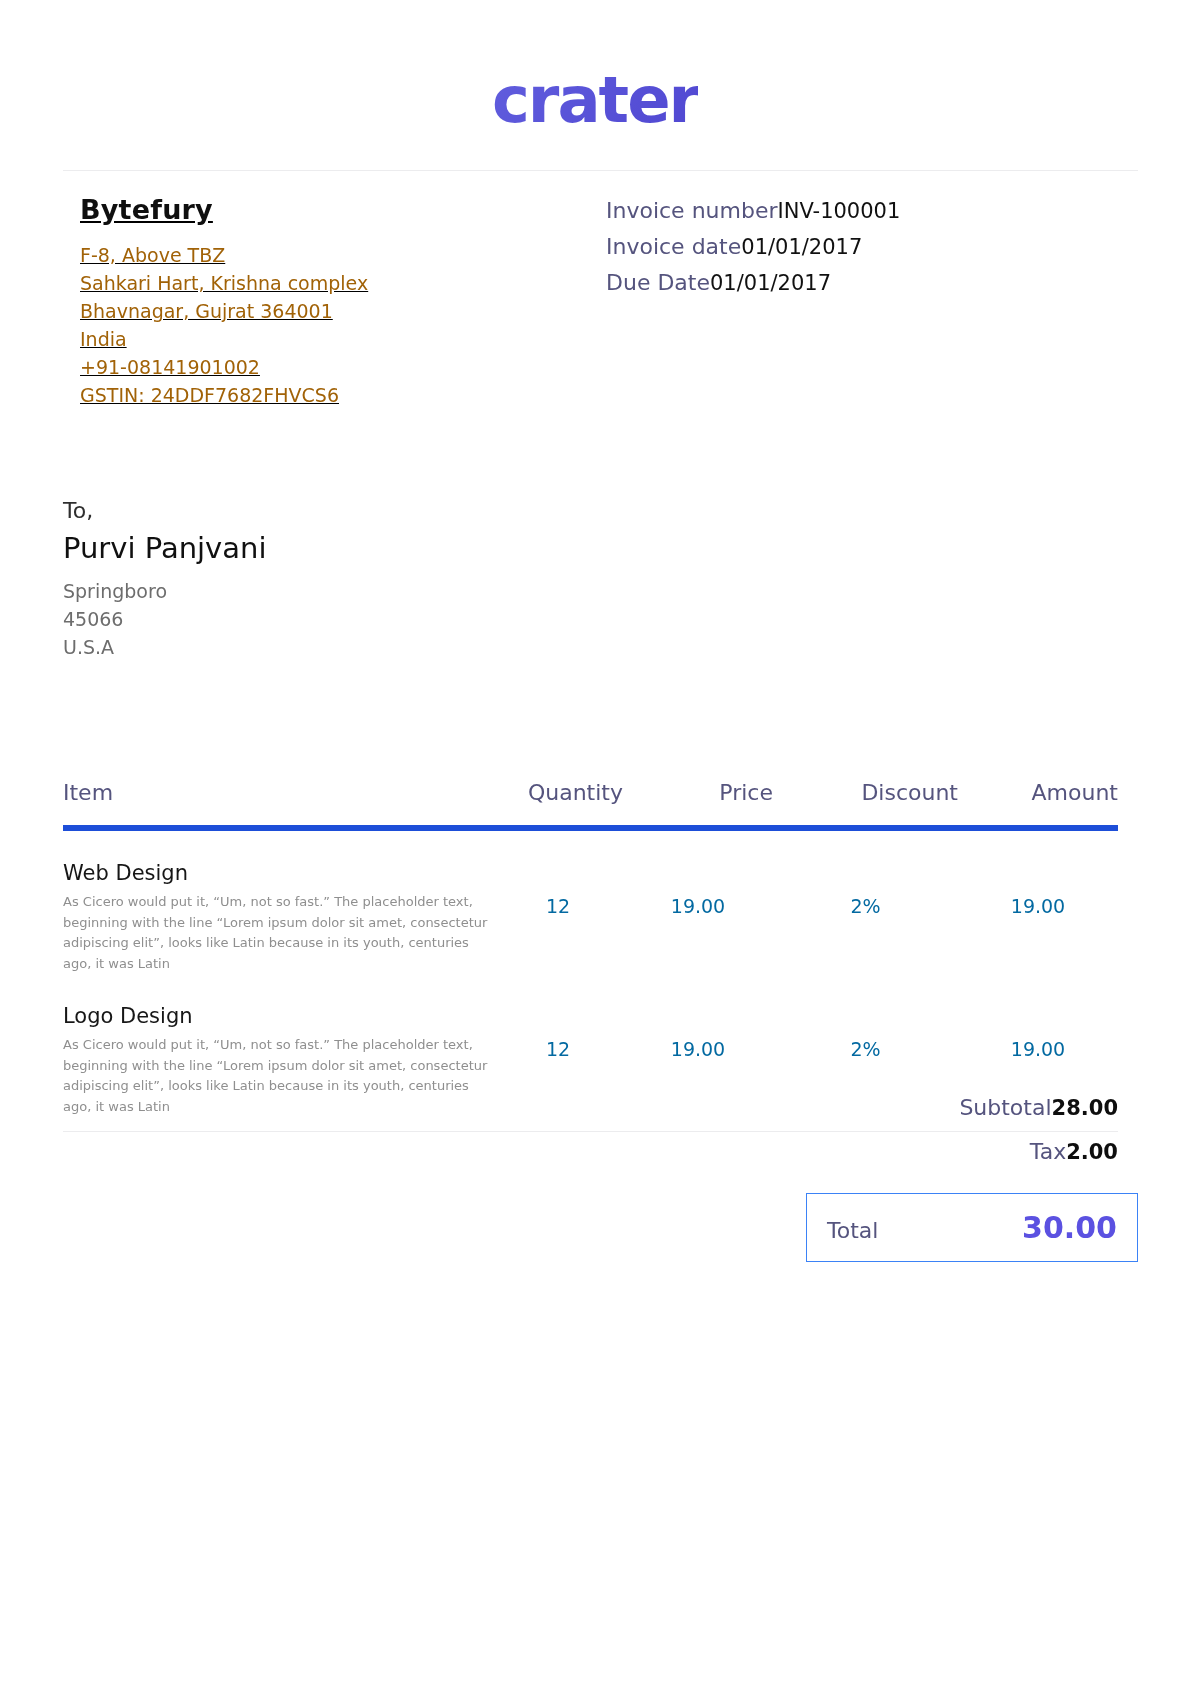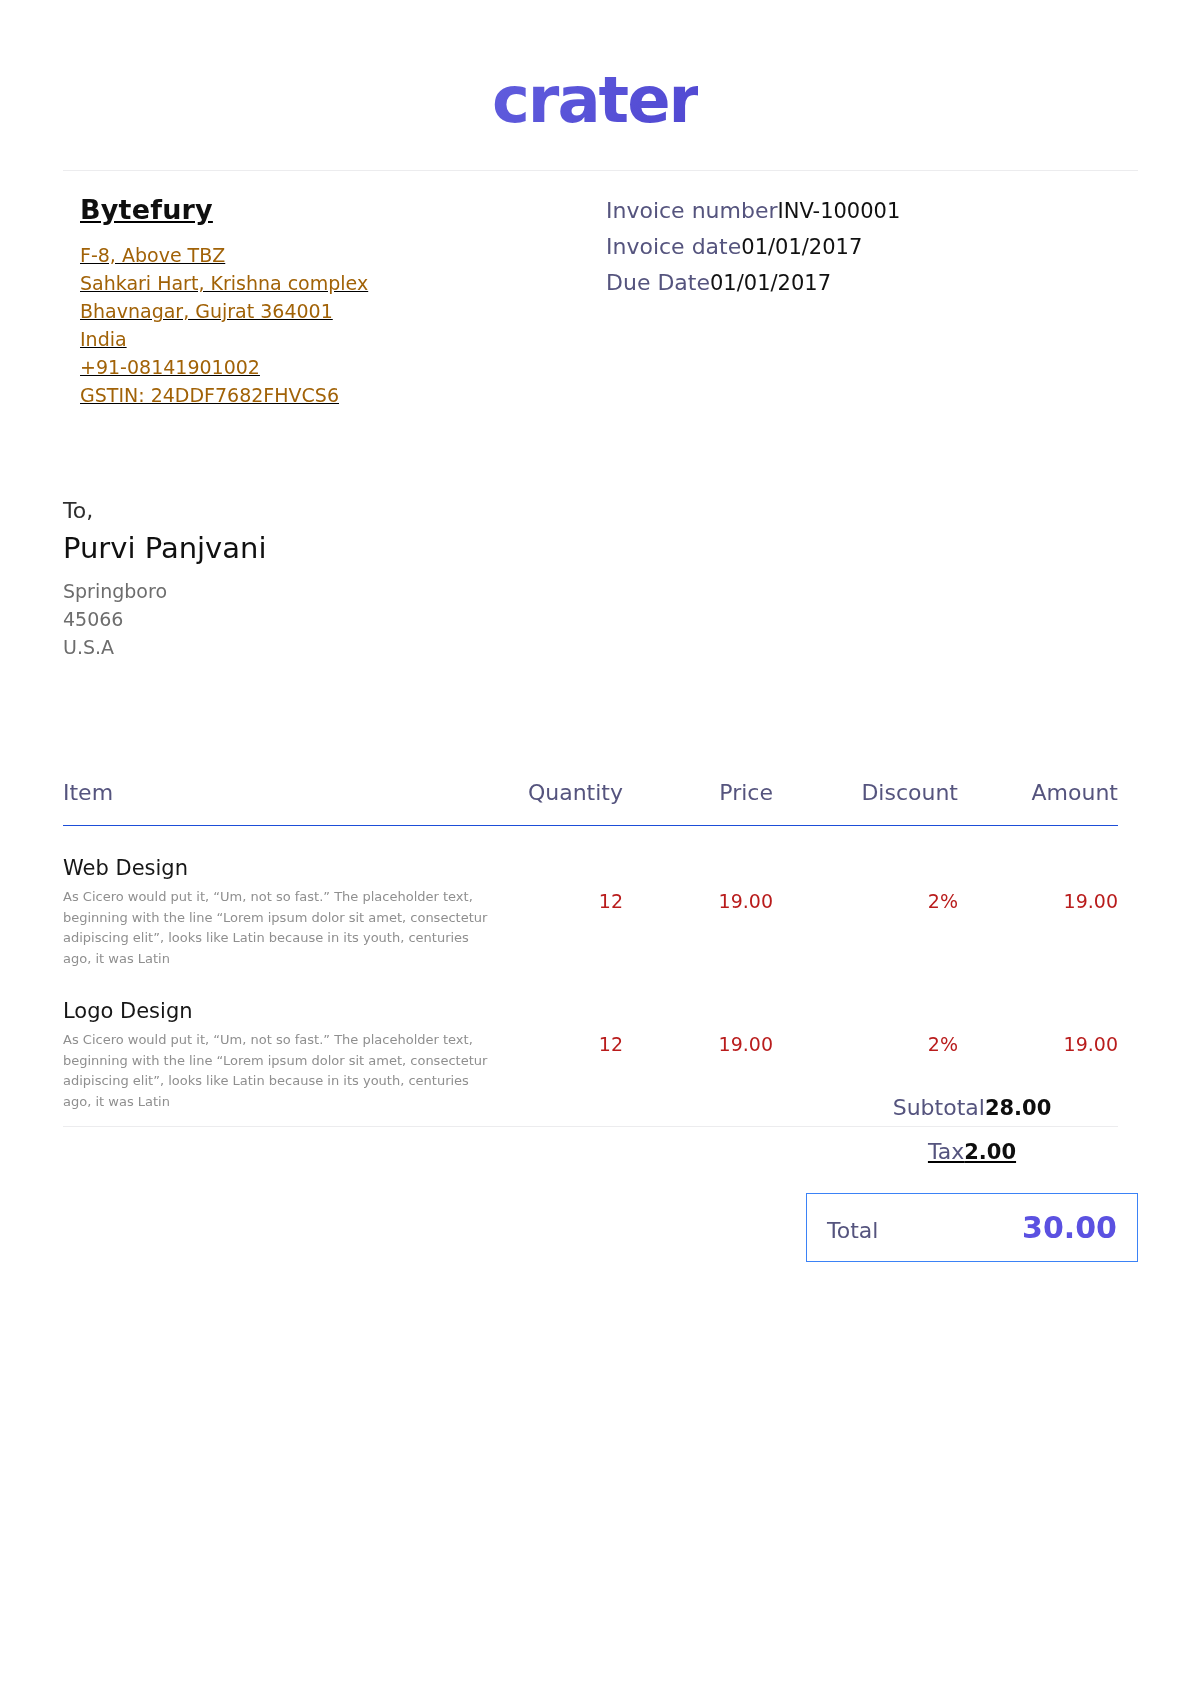--- a/index.html
+++ b/index.html
@@ -33,34 +33,34 @@
   .billto { position:absolute; left:63px; top:498px; width:430px; }
   .billto-salutation { font-size:22px; color:#2F2F2F; margin-bottom:8px; }
   .billto-name { font-size:29px; color:#101010; margin-bottom:12px; }
   .billto-line { font-size:19px; color:#6D6D6D; line-height:28px; }
 
   
   .items { position:absolute; left:63px; top:780px; width:1055px; }
   .items-header, .item-row {
     display:grid; grid-template-columns:1fr 130px 150px 185px 160px;
   }
-  .items-header { padding-bottom:20px; border-bottom:1px solid #1d4ed8; }
+  .items-header { padding-bottom:20px; border-bottom:6px solid #1d4ed8; }
   .col-h { font-size:22px; color:#55547E; }
   .col-h.num { text-align:right; }
   .item-row { padding-top:30px; }
   .item-name { font-size:21px; color:#161616; }
   .item-desc { margin-top:7px; max-width:432px; font-size:13px; line-height:1.58; color:#8F8F8F; }
-  .cell-num { font-size:19px; color:#b91c1c; text-align:right; padding-top:34px; }
+  .cell-num { font-size:19px; color:#0369a1; text-align:center; padding-top:34px; }
   .items-bottom-divider { margin-top:14px; border-top:1px solid #ECECEE; }
 
   
   .totals { position:absolute; right:52px; top:1095px; width:332px; }
-  .totals-row { display:flex; justify-content:center; align-items:baseline; padding:0 20px; }
+  .totals-row { display:flex; justify-content:flex-end; align-items:baseline; padding:0 20px; }
   .totals-row.subtotal { margin-bottom:19px; }
-  .totals-row.tax { margin-bottom:29px;text-decoration:underline; }
+  .totals-row.tax { margin-bottom:29px; }
   .totals-label { font-size:22px; color:#55547E; }
   .totals-value { font-size:21px; font-weight:600; color:#0E0E0E; }
   .total-box {
     display:flex; justify-content:space-between; align-items:baseline;
     border:1px solid #3b82f6; padding:16px 20px;
   }
   .total-box .totals-value { color:#5B51E1; font-size:30px; }
 </style>
 </head>
 <body>

